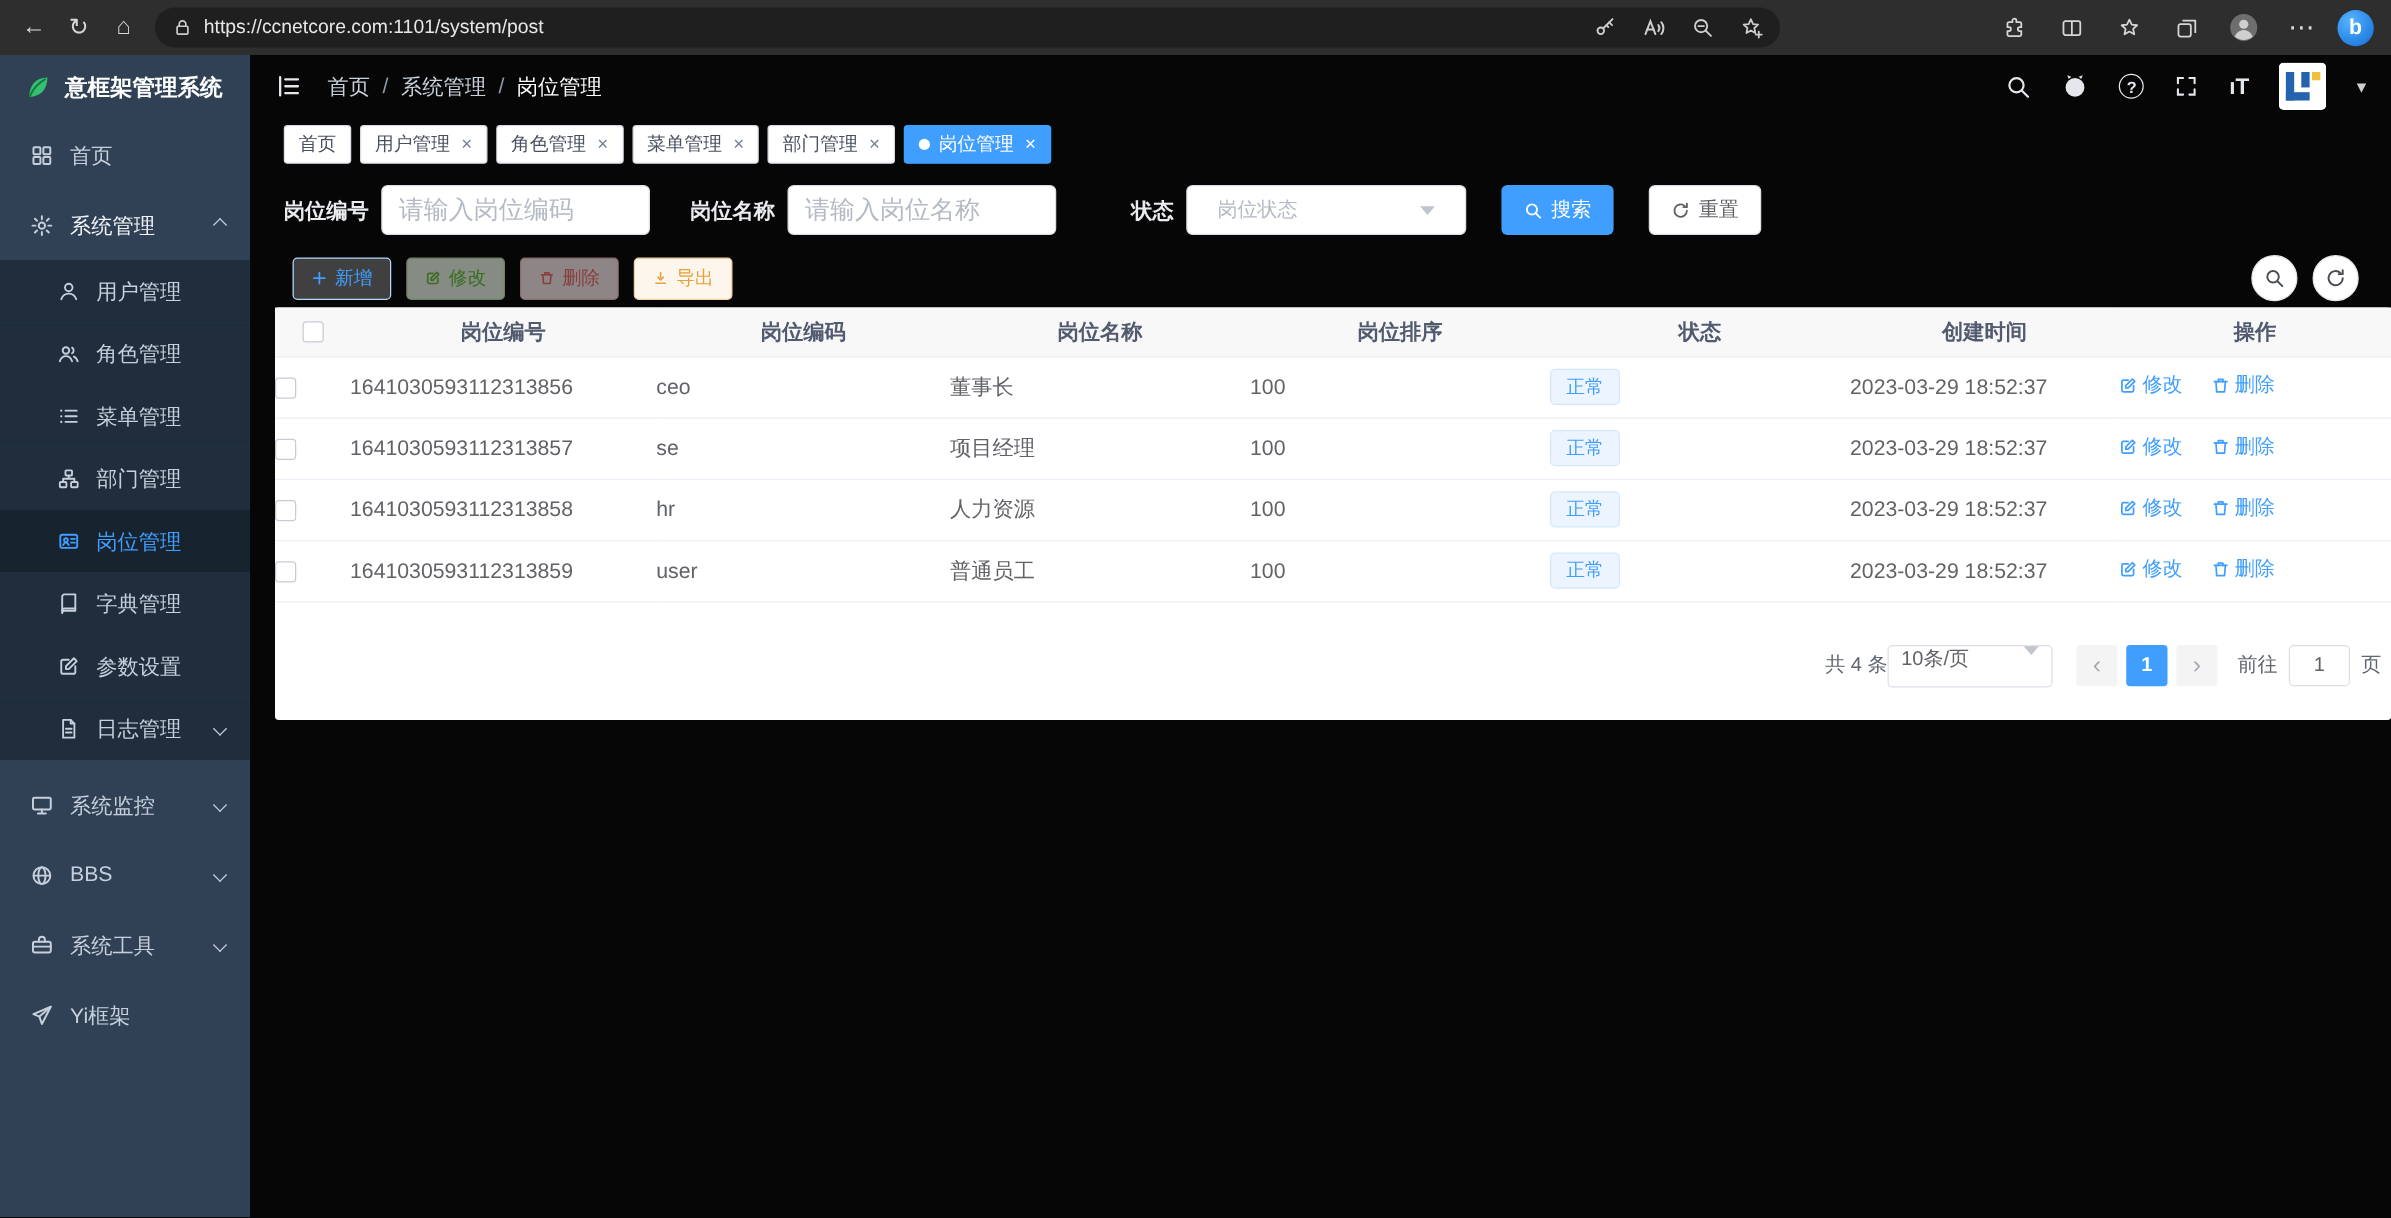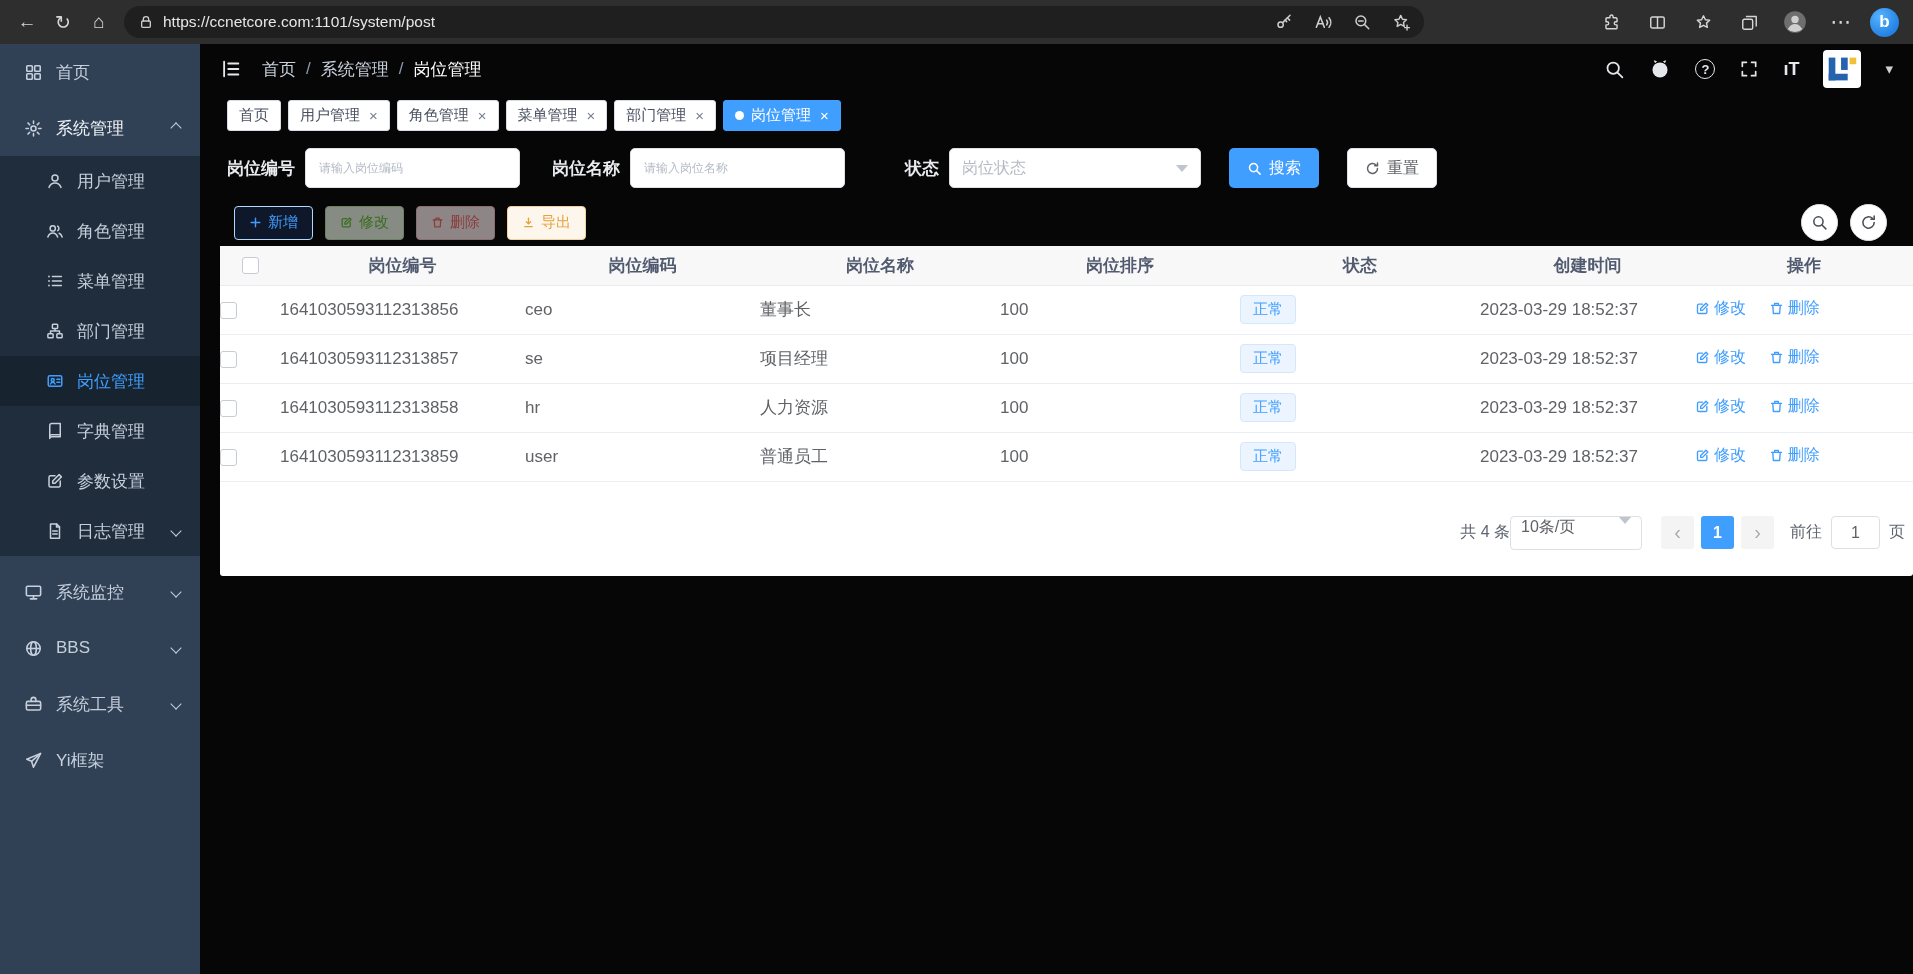--- a/index.html
+++ b/index.html
@@ -59,36 +59,36 @@
         border:1px solid #d8dce5;color:#495060;font-size:15px;border-radius:3px;cursor:pointer;white-space:nowrap}
   .tagc .x{font-size:15px;color:#76808f;margin-left:2px}
   .tagc.active{background:#409eff;border-color:#409eff;color:#fff}
   .tagc.active .x{color:#fff}
   .dot{width:9px;height:9px;border-radius:50%;background:#fff}
 
   
   .filters{display:flex;align-items:center;margin-top:12px;height:40px}
   .flabel{color:#e9ebef;font-weight:bold;font-size:17px;white-space:nowrap}
   .finput{height:40px;border:1px solid #dcdfe6;border-radius:5px;background:#fff;padding:0 13px;
-          font-size:12px;color:#606266;outline:none;font-family:Liberation Sans, sans-serif}
+          font-size:20px;color:#606266;outline:none;font-family:Liberation Sans, sans-serif}
   .finput::placeholder{color:#b4bac4}
-  .fselect{width:252px;height:40px;border:1px solid #dcdfe6;border-radius:5px;background:#fff;display:flex;
-           align-items:center;justify-content:space-between;padding:0 12px;cursor:pointer}
+  .fselect{width:224px;height:40px;border:1px solid #dcdfe6;border-radius:5px;background:#fff;display:flex;
+           align-items:center;justify-content:space-between;padding:0 24px;cursor:pointer}
   .fselect .ph{color:#b4bac4;font-size:16px}
   .tri{width:0;height:0;border-left:6px solid transparent;border-right:6px solid transparent;border-top:7px solid #c0c4cc}
   .btn{display:inline-flex;align-items:center;gap:7px;border-radius:5px;font-size:16px;height:40px;
        padding:0 17px;cursor:pointer;border:1px solid transparent}
   .btn-primary{background:#409eff;color:#fff}
   .btn-plain{background:#fff;color:#606266;border-color:#dcdfe6}
 
   
   .toolbar{display:flex;align-items:center;margin-top:16px;height:37px;padding-right:26px}
   .tbtn{display:inline-flex;align-items:center;gap:6px;height:34px;padding:0 14px;font-size:15px;
         border-radius:4px;border:1px solid;cursor:pointer;white-space:nowrap}
-  .tb-add{color:#409eff;background:#0f172a;border-color:#b3d8ff;margin-left:34px}
+  .tb-add{color:#409eff;background:#404040;border-color:#b3d8ff;margin-left:34px}
   .tb-edit{color:#67c23a;background:#f0f9eb;border-color:#c2e7b0;opacity:.55;margin-left:12px}
   .tb-del{color:#f56c6c;background:#fef0f0;border-color:#fbc4c4;opacity:.55;margin-left:12px}
   .tb-exp{color:#e6a23c;background:#fdf6ec;border-color:#f3d19e;margin-left:12px}
   .circ{width:37px;height:37px;border-radius:50%;background:#fff;color:#4a4f57;display:flex;align-items:center;
         justify-content:center;border:1px solid #e3e5e9;cursor:pointer}
   .circ + .circ{margin-left:12px}
   .spacer{margin-left:auto}
 
   
   .card{margin:5px 0 0 20px;width:1693px;background:#fff;border-radius:3px;padding-bottom:26px}
@@ -204,20 +204,29 @@
       <span class="cbtn" style="font-size:21px">
           <span>⋯</span>
         </span>
       <span class="bing">
           <span>b</span>
         </span>
     </div>
   </div>
 
   <aside class="sbar">
+    <div class="logo">
+      <span class="ic">
+        <svg width="24" height="24" viewBox="0 0 24 24">
+            <path d="M20 4C10 4.5 5.8 10 5.3 19.5 14.8 19 19.5 14 20 4z" fill="#35c06f"></path>
+            <path d="M5.8 19C8.5 13 12.5 8.5 18 5.5" stroke="#157a41" stroke-width="1.6" fill="none" stroke-linecap="round"></path>
+          </svg>
+      </span>
+      <span class="logo-title">意框架管理系统</span>
+    </div>
 
     <nav>
       <div class="mi">
         <span class="ic">
           <svg width="19" height="19" viewBox="0 0 24 24" stroke="currentColor" fill="none" stroke-width="2" stroke-linejoin="round">
               <rect x="3.5" y="3.5" width="7" height="7" rx="1"></rect>
               <rect x="13.5" y="3.5" width="7" height="7" rx="1"></rect>
               <rect x="3.5" y="13.5" width="7" height="7" rx="1"></rect>
               <rect x="13.5" y="13.5" width="7" height="7" rx="1"></rect>
             </svg>

